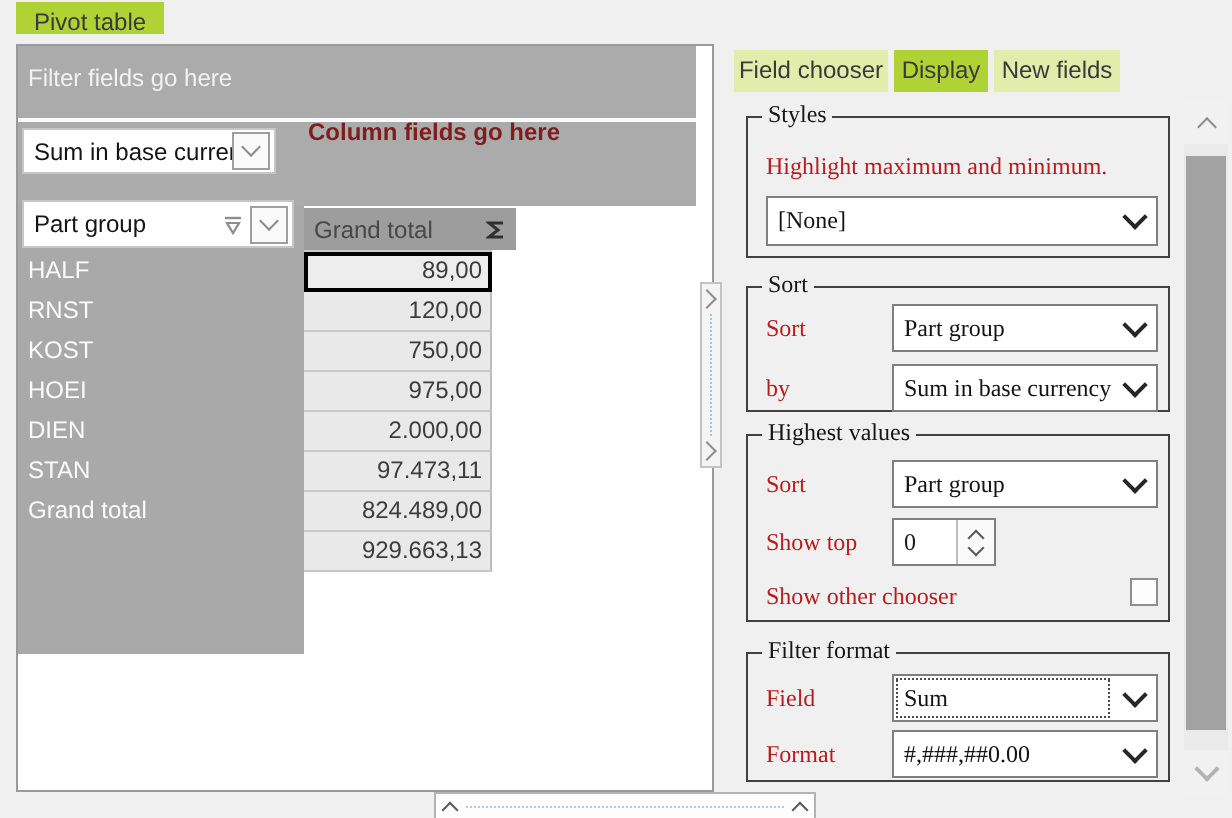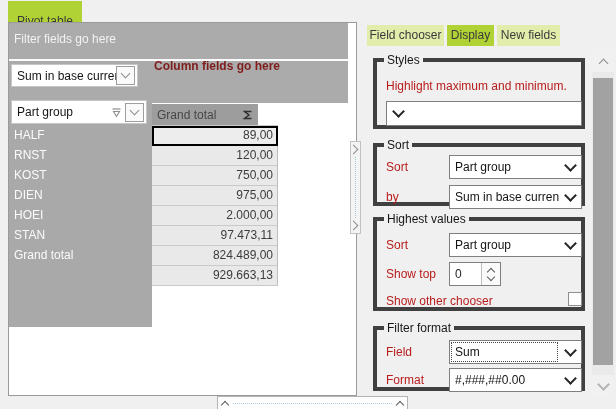--- a/index.html
+++ b/index.html
@@ -5,21 +5,21 @@
   html,body{margin:0;padding:0;}
   .screen{
     position:relative; width:616px; height:409px; overflow:hidden;
     background:#f0f0f0;
     font-family:"Liberation Sans", sans-serif;
     font-size:12px; color:#1e1e1e;
   }
   
   .tab-left{
     position:absolute; left:8px; top:1px; height:16px; line-height:20px;
-    padding:10px 9px; background:#b1d235; color:#3a3a3a;text-align:center;
+    padding:0 9px; background:#b1d235; color:#3a3a3a;text-align:center;
   }
   
   .pivot-panel{
     position:absolute; left:8px; top:22px; width:349px; height:374px;
     background:#fff; border:1px solid #9a9a9a; box-sizing:border-box;
   }
   .gray-band{position:absolute; left:0; top:0; width:339px; height:80px; background:#ababab;}
   .filter-hint{position:absolute; left:5px; top:9px; color:#f2f2f2;}
   .band-sep{position:absolute; left:0; top:36px; width:339px; height:2px; background:#fbfbfb;}
   .col-hint{position:absolute; left:145px; top:36px; color:#7f1d1d;font-weight:bold;}
@@ -28,21 +28,21 @@
     background:#a9a9a9; padding-top:22px; box-sizing:content-box;
   }
   .rowlabel{height:20px; line-height:20px; padding-left:5px; color:#fbfbfb; white-space:nowrap;}
   .gt-header{
     position:absolute; left:143px; top:81px; width:106px; height:21px;
     background:#9d9d9d; box-sizing:border-box; display:flex; align-items:center;
     color:#474747; padding:0 5px;
   }
   .gt-header .txt{flex:1;}
   .value-col{
-    position:absolute; left:143px; top:102px; width:126px;
+    position:absolute; left:143px; top:102px; width:94px;
     border-top:1px solid #c9c9c9; box-sizing:border-box;
   }
   .valuecell{
     height:20px; line-height:19px; box-sizing:border-box;
     background:#e9e9e9; border-bottom:1px solid #c9c9c9; border-right:1px solid #bdbdbd;
     text-align:right; padding-right:4px; color:#3c3c3c; white-space:nowrap;
   }
   .valuecell.active{outline:2px solid #000; outline-offset:-2px; background:#ededed;}
   
   .combo{
@@ -74,22 +74,23 @@
   }
   .splitter .dots{flex:1; width:0; border-left:1px dotted #9fc6d2; margin:4px 0;}
   
   .rtab{
     position:absolute; top:25px; height:21px; line-height:21px; text-align:center;
     background:#e2ecab; color:#3a3a3a;
   }
   .rtab.active{background:#b1d235;}
   
   .groupbox{
-    position:absolute; left:373px; width:212px; border:4px solid #404040; box-sizing:border-box;
+    position:absolute; left:373px; width:212px; border:1px solid #404040; box-sizing:border-box;
     background:#f0f0f0;
+    font-family:Liberation Serif, serif;
   }
   .legend{
     position:absolute; top:-9px; left:7px; background:#f0f0f0; padding:0 3px; color:#161616;
   }
   .gb-label{position:absolute; left:9px; color:#b91c1c; white-space:nowrap;}
   .gb-combo{left:72px; width:133px; height:24px;}
   
   .spinner{
     position:absolute; left:72px; width:52px; height:24px; background:#fff;
     border:1px solid #7f7f7f; box-sizing:border-box; display:flex;
@@ -136,22 +137,22 @@
       <span class="ctxt">Sum in base currency</span>
       <span class="btnbox">
         <span class="chev down gray"></span>
       </span>
     </div>
 
     <div class="rowheader-col">
         <div class="rowlabel">HALF</div>
         <div class="rowlabel">RNST</div>
         <div class="rowlabel">KOST</div>
+        <div class="rowlabel">HOEI</div>
         <div class="rowlabel">DIEN</div>
-        <div class="rowlabel">HOEI</div>
         <div class="rowlabel">STAN</div>
         <div class="rowlabel">Grand total</div>
       </div>
 
     <div class="combo pivot-combo" style="left:2px; top:77px; width:136px; height:24px;">
       <span class="ctxt">Part group</span>
       <span style="flex:none; margin-right:3px;">
         <svg class="icon-svg" width="11" height="11" viewBox="0 0 11 11">
           <line x1="1.5" y1="2" x2="9.5" y2="2" stroke="#8d8d8d" stroke-width="1.2"></line>
           <path d="M2.5 4.5 L8.5 4.5 L5.5 9.5 Z" fill="none" stroke="#8d8d8d" stroke-width="1.1"></path>
@@ -190,20 +191,21 @@
   </div>
 
   <div class="rtab" style="left:367px; width:77px;">Field chooser</div>
   <div class="rtab active" style="left:447px; width:47px;">Display</div>
   <div class="rtab" style="left:497px; width:63px;">New fields</div>
 
   <div class="groupbox" style="top:58px; height:71px;">
     <span class="legend">Styles</span>
     <span class="gb-label" style="top:17px;">Highlight maximum and minimum.</span>
     <div class="combo" style="left:9px; top:39px; width:196px; height:25px;">
+      <span class="ctxt">[None]</span>
       <span class="chevwrap">
         <span class="chev down big"></span>
       </span>
     </div>
   </div>
 
   <div class="groupbox" style="top:143px; height:63px;">
     <span class="legend">Sort</span>
     <span class="gb-label" style="top:13px;">Sort</span>
     <div class="combo gb-combo" style="top:8px;">

